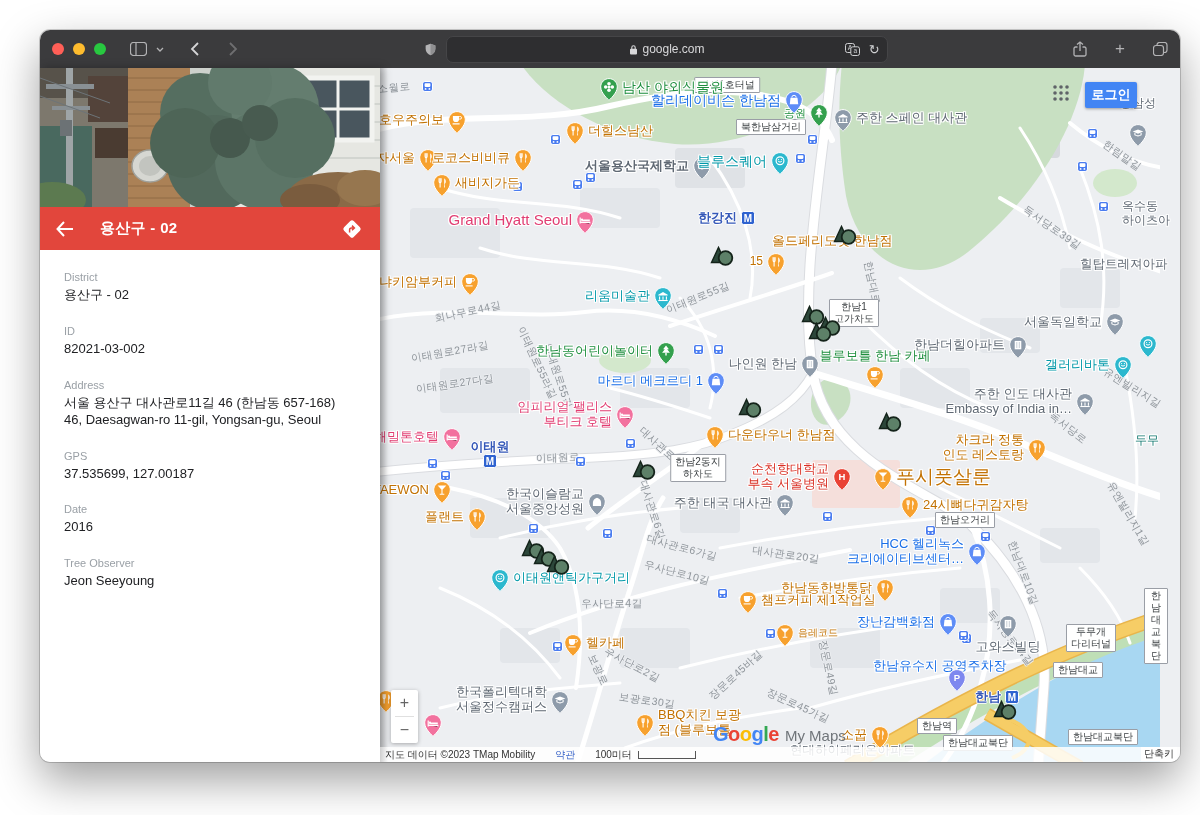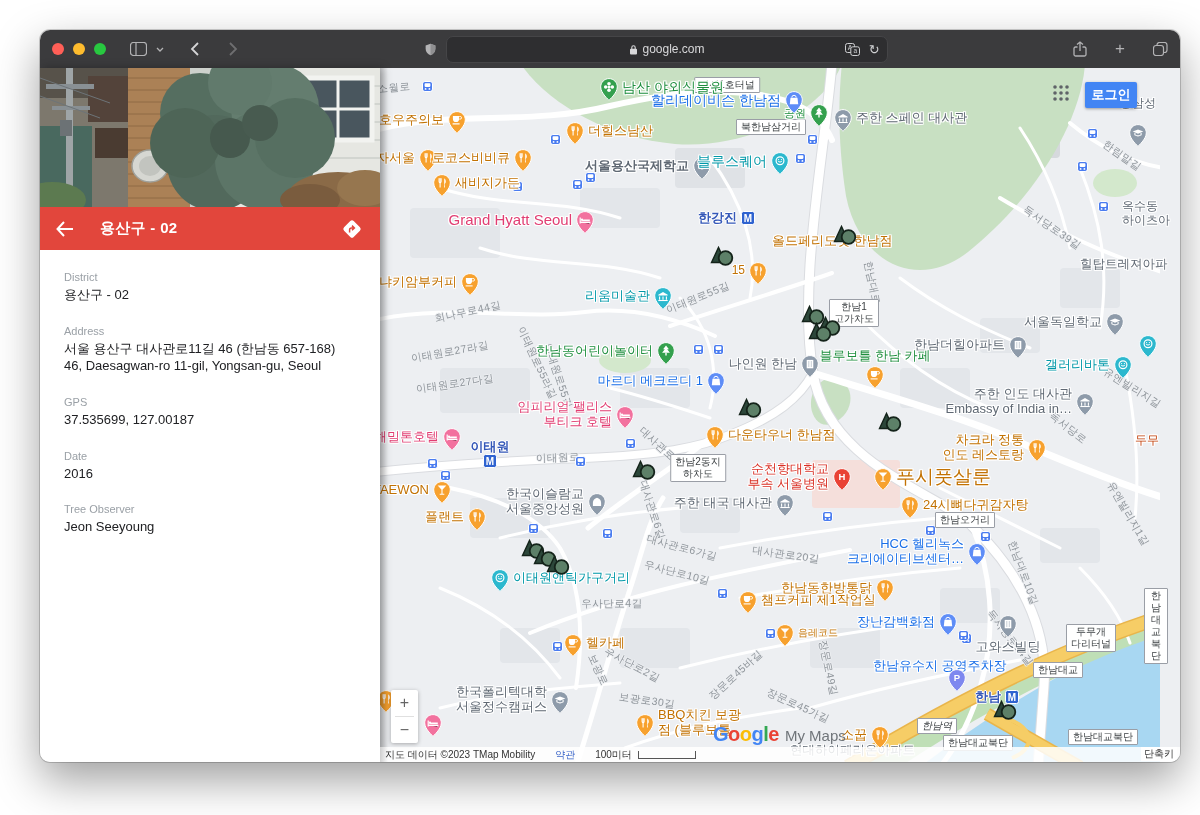--- a/index.html
+++ b/index.html
@@ -201,20 +201,24 @@
               <path d="M9.6 15.4v-2.6c0-1.1.8-1.9 1.9-1.9h2.6M12 8.6l2.4 2.3-2.4 2.3" fill="none" stroke="#e2463c" stroke-width="1.5"></path>
             </svg>
         </span>
       </div>
       <div class="fields">
           <div class="field">
             <div class="flabel">District</div>
             <div class="fvalue">용산구 - 02</div>
           </div>
           <div class="field">
+            <div class="flabel">ID</div>
+            <div class="fvalue">82021-03-002</div>
+          </div>
+          <div class="field">
             <div class="flabel">Address</div>
             <div class="fvalue">서울 용산구 대사관로11길 46 (한남동 657-168)
 46, Daesagwan-ro 11-gil, Yongsan-gu, Seoul</div>
           </div>
           <div class="field">
             <div class="flabel">GPS</div>
             <div class="fvalue">37.535699, 127.00187</div>
           </div>
           <div class="field">
             <div class="flabel">Date</div>
@@ -368,21 +372,21 @@
                 <path d="M4.2 11.4h9.6v1.2" stroke="#fff" stroke-width="1.2"></path>
                 <path d="M4.2 10.2h9.6V8.4H7.4z" fill="#fff"></path>
                 <circle cx="6" cy="8.7" r="1.1" fill="#fff"></circle>
               </svg></span><span class="poi-lbl left" style="color: rgb(225, 61, 114); font-size: 15px;">Grand Hyatt Seoul</span></div>
           <div class="poi" style="left: 274px; top: 219px; text-decoration: underline;"><span><svg width="18" height="23" viewBox="0 0 18 23" style="position: absolute; left: 0px; top: 0px;">
                 <path d="M9 .6C4.4.6.7 4.3.7 8.9c0 6.4 8.3 13.3 8.3 13.3s8.3-6.9 8.3-13.3C17.3 4.3 13.6.6 9 .6Z" fill="#2CB8CE" stroke="#fff" stroke-width="1"></path>
                 <path d="M4.3 7.7 9 5l4.7 2.7v.8H4.3z" fill="#fff"></path>
                 <path d="M5.6 9.6v3.1M9 9.6v3.1M12.4 9.6v3.1" stroke="#fff" stroke-width="1.1"></path>
                 <path d="M4.3 13.5h9.4" stroke="#fff" stroke-width="1.1"></path>
               </svg></span><span class="poi-lbl left" style="color: rgb(0, 152, 168); font-size: 13px;">리움미술관</span></div>
-          <div class="poi" style="left: 369px; top: 185px; margin-top: 9px;"><span><svg width="18" height="23" viewBox="0 0 18 23" style="position: absolute; left: 0px; top: 0px;">
+          <div class="poi" style="left: 387px; top: 185px;"><span><svg width="18" height="23" viewBox="0 0 18 23" style="position: absolute; left: 0px; top: 0px;">
                 <path d="M9 .6C4.4.6.7 4.3.7 8.9c0 6.4 8.3 13.3 8.3 13.3s8.3-6.9 8.3-13.3C17.3 4.3 13.6.6 9 .6Z" fill="#F7A12E" stroke="#fff" stroke-width="1"></path>
                 <path d="M6.1 4.2v3.4a1 1 0 0 0 2 0V4.2" fill="none" stroke="#fff" stroke-width="1.1"></path>
                 <path d="M7.1 4.2v9.2" stroke="#fff" stroke-width="1.1"></path>
                 <path d="M11.2 13.4V4.2c1.9 1.3 2.3 4.3.5 5.8l.4 3.4z" fill="#fff"></path>
               </svg></span><span class="poi-lbl left" style="color: rgb(194, 114, 3); font-size: 12px;">15</span></div>
           <div class="poi" style="left: 277px; top: 274px;"><span><svg width="18" height="23" viewBox="0 0 18 23" style="position: absolute; left: 0px; top: 0px;">
                 <path d="M9 .6C4.4.6.7 4.3.7 8.9c0 6.4 8.3 13.3 8.3 13.3s8.3-6.9 8.3-13.3C17.3 4.3 13.6.6 9 .6Z" fill="#34A04E" stroke="#fff" stroke-width="1"></path>
                 <path d="M9 3.4 11.9 7.3h-1.7l2.7 3.5H5.1L7.8 7.3H6.1z" fill="#fff"></path>
                 <path d="M8.3 10.7h1.4v2.7H8.3z" fill="#fff"></path>
               </svg></span><span class="poi-lbl left" style="color: rgb(30, 142, 62); font-size: 13px;">한남동어린이놀이터</span></div>
@@ -580,21 +584,21 @@
                 <path d="M6.1 4.2v3.4a1 1 0 0 0 2 0V4.2" fill="none" stroke="#fff" stroke-width="1.1"></path>
                 <path d="M7.1 4.2v9.2" stroke="#fff" stroke-width="1.1"></path>
                 <path d="M11.2 13.4V4.2c1.9 1.3 2.3 4.3.5 5.8l.4 3.4z" fill="#fff"></path>
               </svg></span></div>
           <span class="mlabel" style="left: 740px; top: 29px; font-size: 12px; color: rgb(95, 104, 115);">동삼성</span>
           <span class="mlabel" style="left: 392px; top: 165px; font-size: 13px; color: rgb(194, 114, 3);">올드페리도넛 한남점</span>
           <span class="mlabel" style="left: 742px; top: 132px; font-size: 12px; color: rgb(95, 104, 115);">옥수동
 하이츠아</span>
           <span class="mlabel" style="left: 700px; top: 189px; font-size: 12.5px; color: rgb(95, 104, 115);">힐탑트레져아파</span>
           <span class="mlabel" style="left: 410px; top: 675px; font-size: 12.5px; color: rgb(95, 104, 115);">현대하이페리온아파트</span>
-          <span class="mlabel" style="left: 755px; top: 366px; font-size: 12px; color: #c2410c;">두무</span>
+          <span class="mlabel" style="left: 755px; top: 366px; font-size: 12px; color: #0f766e;">두무</span>
           <span class="mlabel" style="left: 493px; top: 590px; font-size: 13px; color: rgb(26, 111, 232);">한남유수지 공영주차장</span>
           <span class="roadlbl" style="left: 14px; top: 20px; transform: translate(-50%, -50%) rotate(-5deg);">소월로</span>
           <span class="roadlbl" style="left: 742px; top: 88px; transform: translate(-50%, -50%) rotate(35deg);">한림말길</span>
           <span class="roadlbl" style="left: 672px; top: 160px; transform: translate(-50%, -50%) rotate(35deg);">독서당로39길</span>
           <span class="roadlbl" style="left: 88px; top: 244px; transform: translate(-50%, -50%) rotate(-12deg);">회나무로44길</span>
           <span class="roadlbl" style="left: 318px; top: 230px; transform: translate(-50%, -50%) rotate(-22deg);">이태원로55길</span>
           <span class="roadlbl" style="left: 70px; top: 284px; transform: translate(-50%, -50%) rotate(-10deg);">이태원로27라길</span>
           <span class="roadlbl" style="left: 157px; top: 295px; transform: translate(-50%, -50%) rotate(65deg);">이태원로55라길</span>
           <span class="roadlbl" style="left: 178px; top: 308px; transform: translate(-50%, -50%) rotate(72deg);">이태원로55길</span>
           <span class="roadlbl" style="left: 75px; top: 316px; transform: translate(-50%, -50%) rotate(-8deg);">이태원로27다길</span>
@@ -619,22 +623,22 @@
           <span class="roadlbl" style="left: 492px; top: 215px; transform: translate(-50%, -50%) rotate(78deg);">한남대로</span>
           <span class="boxlbl" style="left: 347px; top: 17px;">남산1호터널</span>
           <span class="boxlbl" style="left: 391px; top: 59px;">북한남삼거리</span>
           <span class="boxlbl" style="left: 474px; top: 245px;">한남1
 고가차도</span>
           <span class="boxlbl" style="left: 318px; top: 400px;">한남2동지
 하차도</span>
           <span class="boxlbl" style="left: 585px; top: 452px;">한남오거리</span>
           <span class="boxlbl" style="left: 711px; top: 570px;">두무개
 다리터널</span>
-          <span class="boxlbl" style="left: 678px; top: 602px; font-family: Liberation Serif, serif;">한남대교</span>
-          <span class="boxlbl" style="left: 557px; top: 658px; font-style: italic;">한남역</span>
+          <span class="boxlbl" style="left: 698px; top: 602px; font-family: Liberation Serif, serif;">한남대교</span>
+          <span class="boxlbl" style="left: 557px; top: 658px;">한남역</span>
           <span class="boxlbl" style="left: 598px; top: 675px;">한남대교북단</span>
           <span class="boxlbl" style="left: 723px; top: 669px;">한남대교북단</span>
           <span class="boxlbl" style="left: 776px; top: 558px;">한남대교북단</span>
           <span class="bus" style="left: 170px; top: 63px;"><svg width="11" height="11" viewBox="0 0 11 11">
               <rect x="0.5" y="0.5" width="10" height="10" rx="2.4" fill="#4a7cf0" stroke="#fff" stroke-width="1"></rect>
               <rect x="2.6" y="2.3" width="5.8" height="3.6" rx="0.8" fill="#fff"></rect>
               <circle cx="3.6" cy="7.9" r="0.9" fill="#fff"></circle>
               <circle cx="7.4" cy="7.9" r="0.9" fill="#fff"></circle>
             </svg></span>
           <span class="bus" style="left: 132px; top: 110px;"><svg width="11" height="11" viewBox="0 0 11 11">

